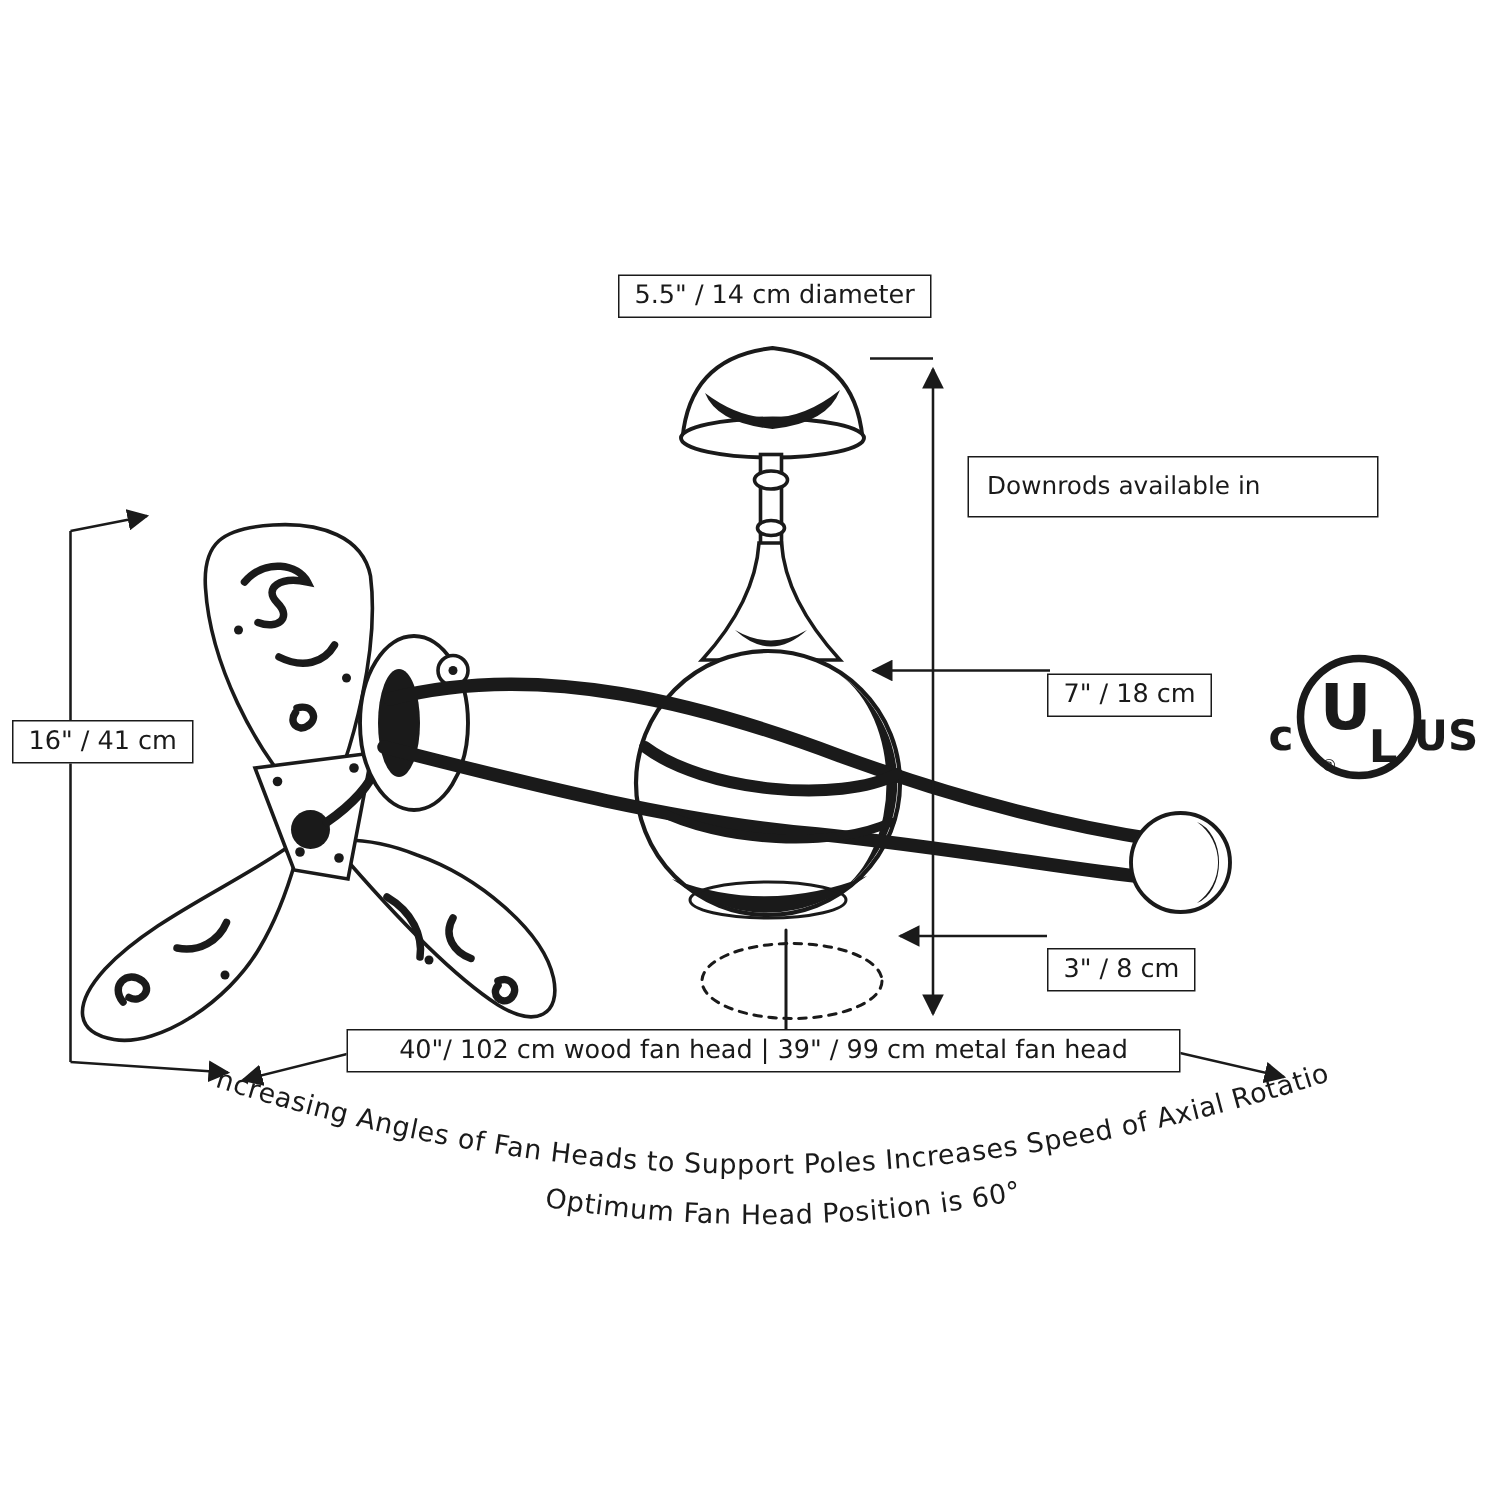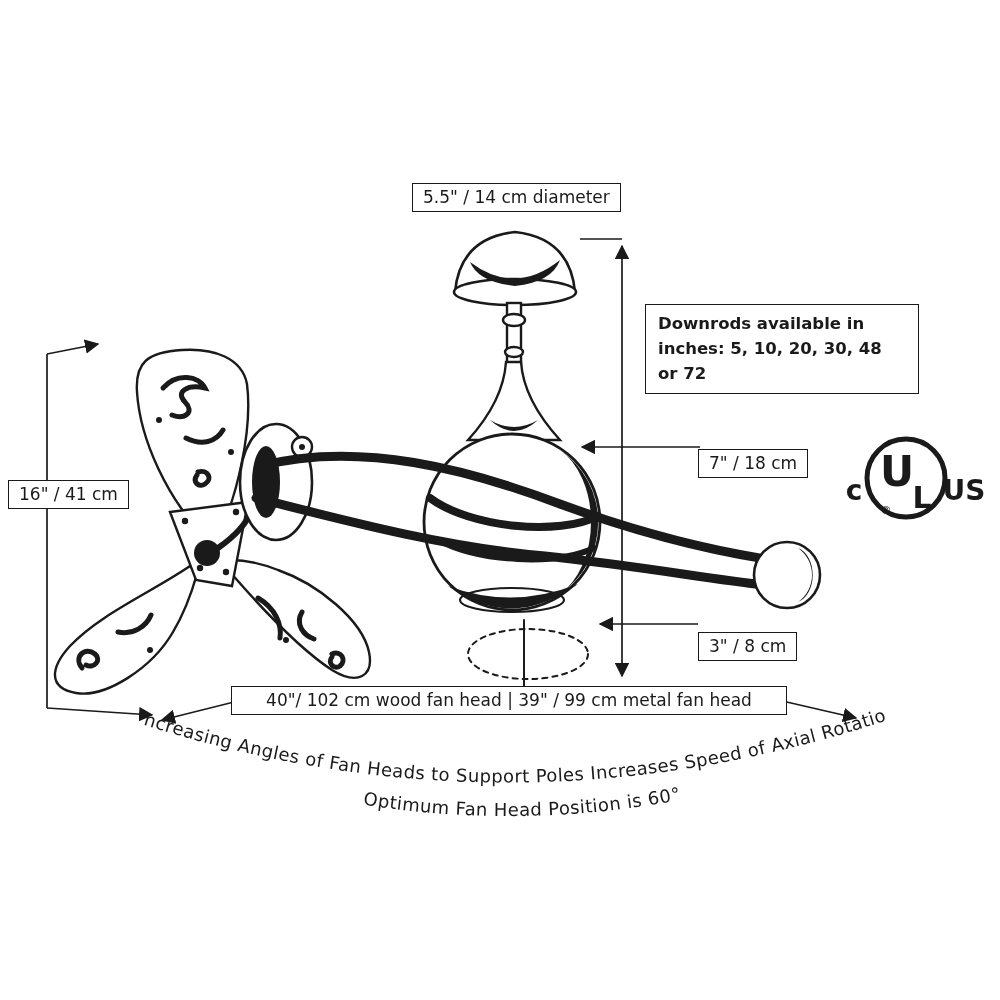--- a/index.html
+++ b/index.html
@@ -1,21 +1,21 @@
 <!DOCTYPE html>
 <html><head>
 <meta charset="utf-8">
 <style>
   html,body{margin:0;padding:0;background:#fff;width:1000px;height:1000px;overflow:hidden;}
   #stage{position:relative;width:1000px;height:1000px;background:#fff;
          font-family:"DejaVu Sans","Liberation Sans",sans-serif;color:#1a1a1a;}
   svg{position:absolute;left:0;top:0;}
   .label-box{position:absolute;border:1.8px solid #1a1a1a;background:#fff;
              font-size:17px;line-height:1.25;padding:3px 10px;white-space:nowrap;z-index:5;}
-  .label-box.multiline{white-space:normal;padding:7px 12px;font-size:16.5px;line-height:1.5;font-weight:bold;}
+  .label-box.multiline{white-space:normal;padding:7px 12px;font-size:16.5px;line-height:1.5;}
   .label-box.centered{text-align:center;}
   .curvetext{font-size:18px;fill:#1a1a1a;letter-spacing:.4px;}
   .ul-letter{font-weight:bold;fill:#1a1a1a;}
 </style>
 </head>
 <body>
 
 <div id="stage">
 
   <svg width="1000" height="1000" viewBox="0 0 1000 1000">
@@ -145,21 +145,20 @@
       <text x="886" y="514" text-anchor="middle" fill="#1a1a1a" font-size="11">®</text>
       <text x="854" y="500" text-anchor="middle" class="ul-letter" font-size="28">c</text>
       <text x="964" y="500" text-anchor="middle" class="ul-letter" font-size="28">US</text>
     </g>
   </svg>
 
   <div class="label-box centered" style="left:412px;top:183px;">5.5" / 14 cm diameter</div>
 
   <div class="label-box multiline" style="left:645px;top:304px;width:248px;">
     <div>Downrods available in</div>
-    <div>inches: 5, 10, 20, 30, 48 or 72</div>
   </div>
 
   <div class="label-box centered" style="left:698px;top:449px;">7" / 18 cm</div>
 
   <div class="label-box centered" style="left:8px;top:480px;">16" / 41 cm</div>
 
   <div class="label-box centered" style="left:698px;top:632px;">3" / 8 cm</div>
 
   <div class="label-box centered" style="left:231px;top:686px;width:534px;">40"/ 102 cm  wood fan head  |  39" / 99 cm  metal fan head</div>
 

